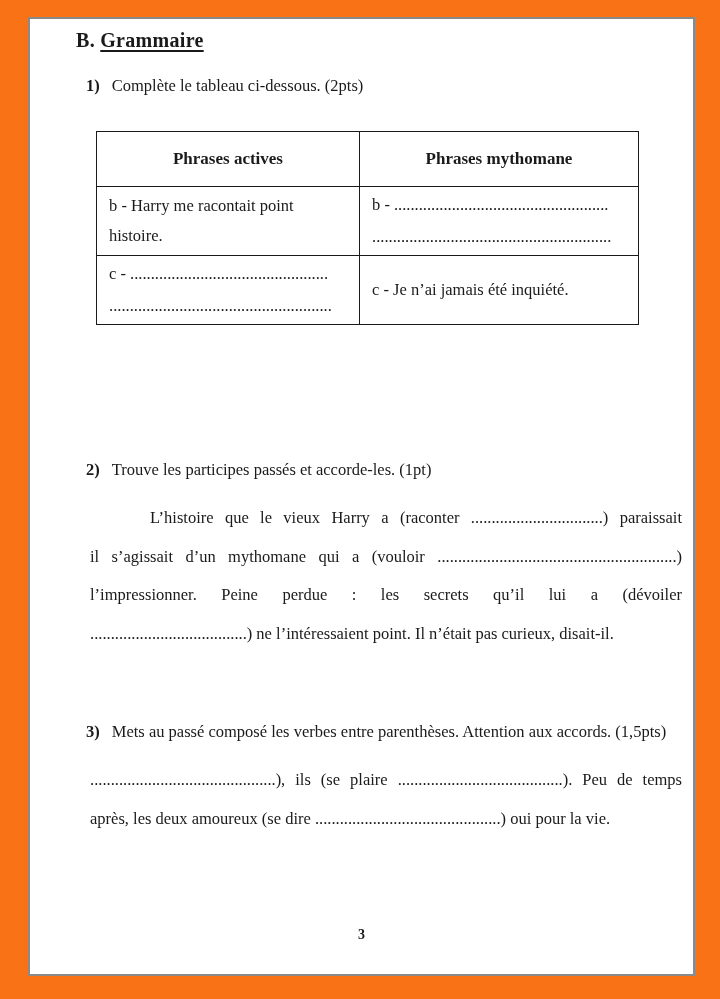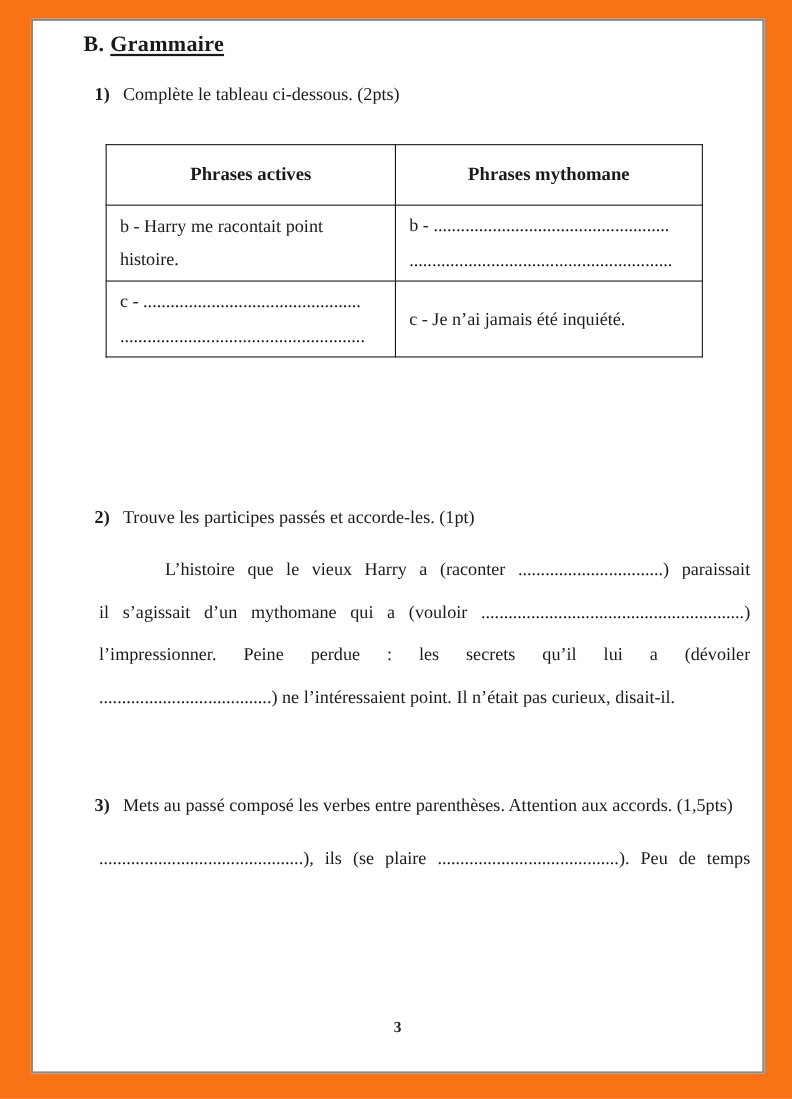--- a/index.html
+++ b/index.html
@@ -167,18 +167,19 @@
       <div class="pline left-last">......................................) ne l’intéressaient point. Il n’était pas curieux, disait-il.</div>
     </div>
 
     <div class="ex-header ex3">
       <span class="num">3)</span>
       <span>Mets au passé composé les verbes entre parenthèses. Attention aux accords. (1,5pts)</span>
     </div>
 
     <div class="para p3">
       <div class="pline">.............................................), ils (se plaire ........................................). Peu de temps</div>
+      <div class="pline left-last">après, les deux amoureux (se dire .............................................) oui pour la vie.</div>
     </div>
 
     <div class="pagenum">3</div>
 
   </div>
 </div>
 
 </body></html>

